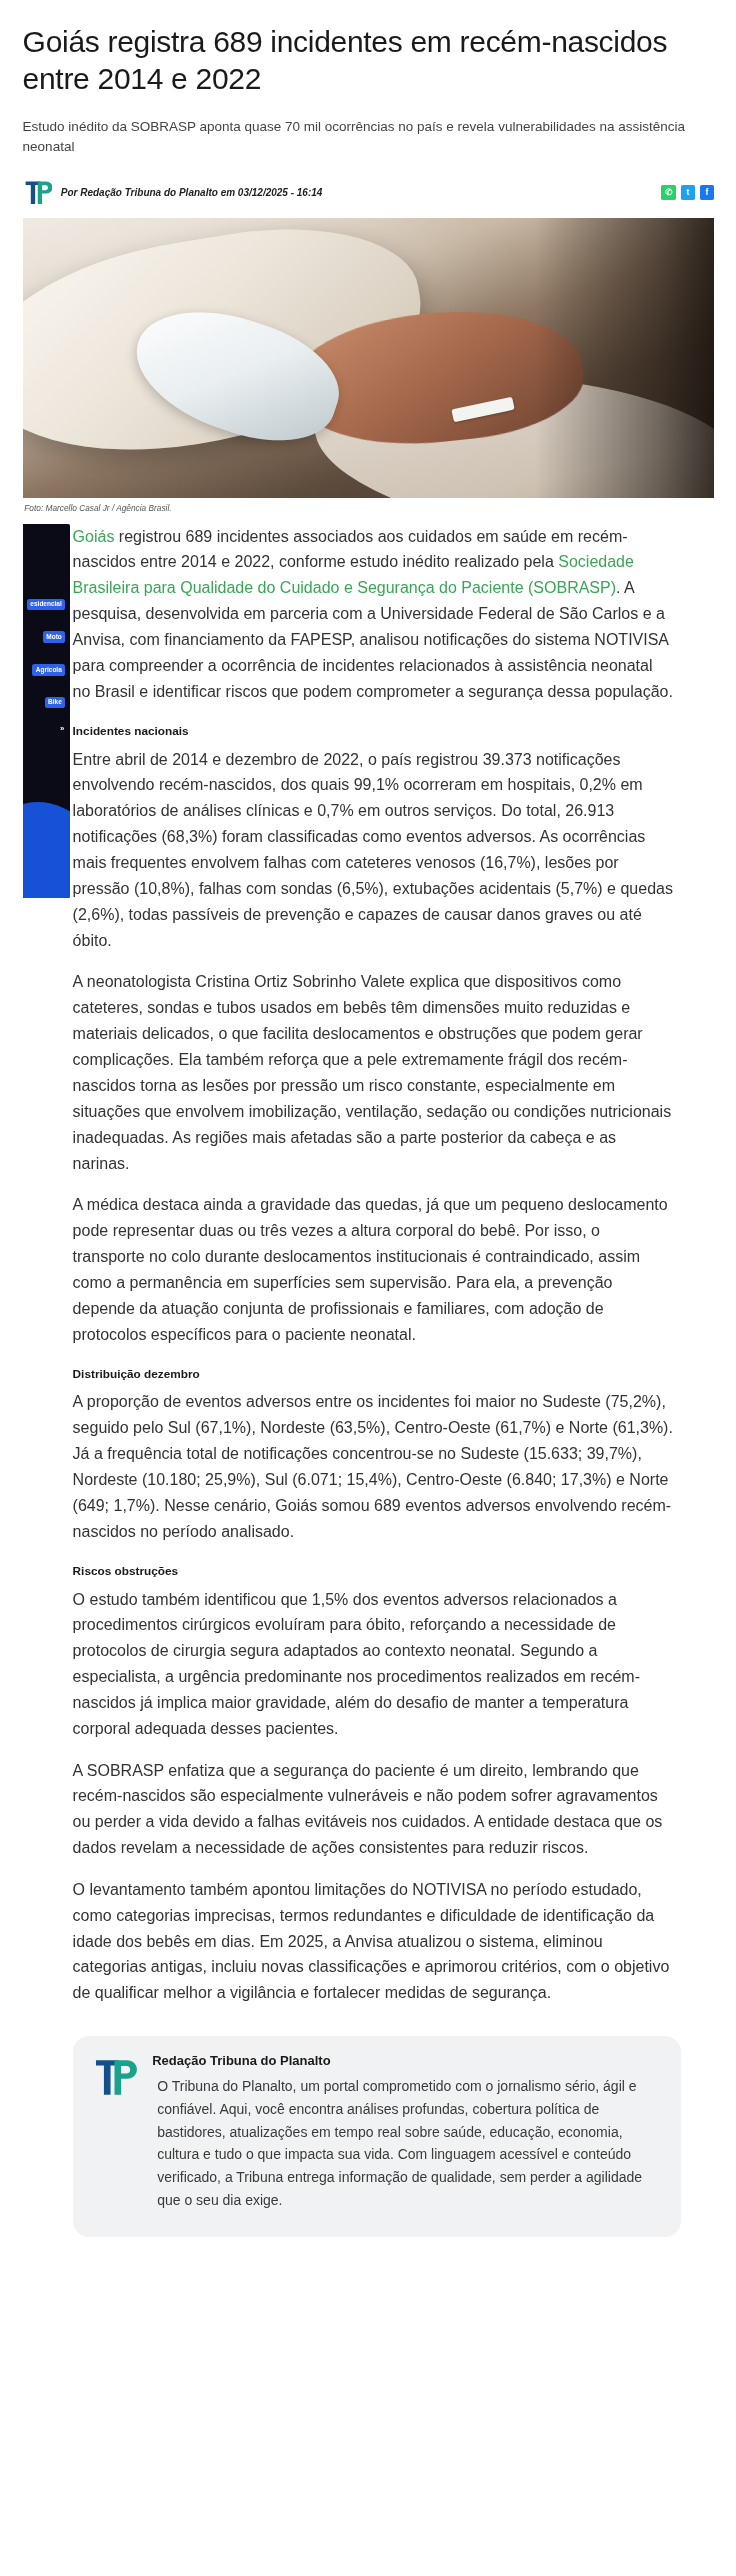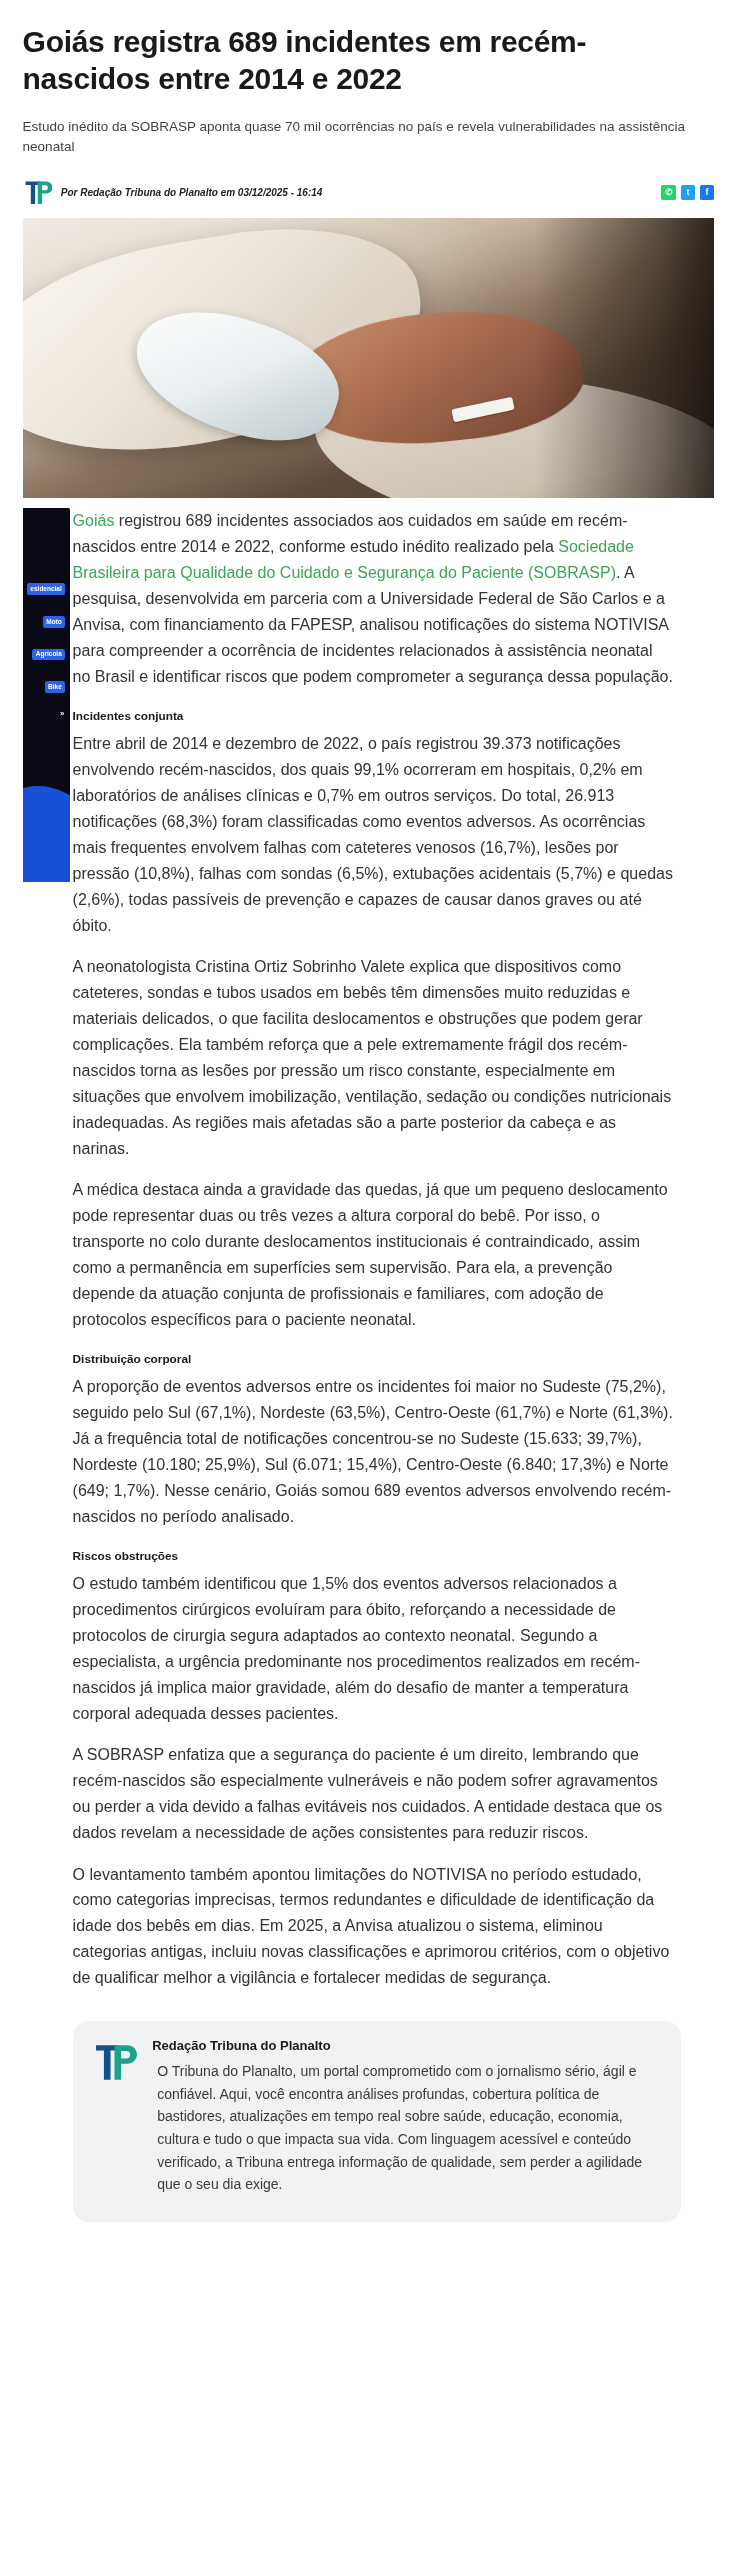--- a/index.html
+++ b/index.html
@@ -16,21 +16,21 @@
     background: #ffffff;
     position: relative;
     overflow: hidden;
   }
   .article {
     padding: 17.4px 22.6px 0 22.6px;
   }
   .headline {
     font-size: 30px;
     line-height: 1.22;
-    font-weight: bold;
+    font-weight: normal;
     color: #1a1a1a;
     margin: 7px 16px 0 0;
     letter-spacing: -0.3px;
   }
   .subhead {
     font-size: 13.5px;
     line-height: 1.5;
     color: #444444;
     margin: 19px 0 0 0;
     max-width: 669px;
@@ -301,20 +301,21 @@
     <figure class="hero-figure" style="margin:10.4px 0 0 0;">
       <div class="hero-img">
         <div class="hero-bg"></div>
         <div class="hero-sheet"></div>
         <div class="hero-sheet2"></div>
         <div class="hero-baby"></div>
         <div class="hero-hand"></div>
         <div class="hero-band"></div>
         <div class="hero-dark"></div>
       </div>
+      <figcaption class="photo-credit">Foto: Marcello Casal Jr / Agência Brasil.</figcaption>
     </figure>
 
     <div class="body-wrap">
 
       <aside class="left-rail">
         <div class="rail-blue-blob"></div>
         <div class="rail-spacer-1"></div>
         <div class="rail-item">
           <span class="pill">esidencial</span>
         </div>
@@ -330,29 +331,29 @@
         <div class="rail-item">
           <span class="pill">Bike</span>
         </div>
         <div class="rail-caret">»</div>
       </aside>
 
       <div class="content">
 
         <p class="first"><a class="green-link" href="#">Goiás</a><span> registrou 689 incidentes associados aos cuidados em saúde em recém-nascidos entre 2014 e 2022, conforme estudo inédito realizado pela </span><a class="green-link" href="#">Sociedade Brasileira para Qualidade do Cuidado e Segurança do Paciente (SOBRASP)</a><span>. A pesquisa, desenvolvida em parceria com a Universidade Federal de São Carlos e a Anvisa, com financiamento da FAPESP, analisou notificações do sistema NOTIVISA para compreender a ocorrência de incidentes relacionados à assistência neonatal no Brasil e identificar riscos que podem comprometer a segurança dessa população.</span></p>
 
-        <h3>Incidentes conjunta</h3>
+        <h3>Incidentes nacionais</h3>
 
         <p>Entre abril de 2014 e dezembro de 2022, o país registrou 39.373 notificações envolvendo recém-nascidos, dos quais 99,1% ocorreram em hospitais, 0,2% em laboratórios de análises clínicas e 0,7% em outros serviços. Do total, 26.913 notificações (68,3%) foram classificadas como eventos adversos. As ocorrências mais frequentes envolvem falhas com cateteres venosos (16,7%), lesões por pressão (10,8%), falhas com sondas (6,5%), extubações acidentais (5,7%) e quedas (2,6%), todas passíveis de prevenção e capazes de causar danos graves ou até óbito.</p>
 
         <p>A neonatologista Cristina Ortiz Sobrinho Valete explica que dispositivos como cateteres, sondas e tubos usados em bebês têm dimensões muito reduzidas e materiais delicados, o que facilita deslocamentos e obstruções que podem gerar complicações. Ela também reforça que a pele extremamente frágil dos recém-nascidos torna as lesões por pressão um risco constante, especialmente em situações que envolvem imobilização, ventilação, sedação ou condições nutricionais inadequadas. As regiões mais afetadas são a parte posterior da cabeça e as narinas.</p>
 
         <p>A médica destaca ainda a gravidade das quedas, já que um pequeno deslocamento pode representar duas ou três vezes a altura corporal do bebê. Por isso, o transporte no colo durante deslocamentos institucionais é contraindicado, assim como a permanência em superfícies sem supervisão. Para ela, a prevenção depende da atuação conjunta de profissionais e familiares, com adoção de protocolos específicos para o paciente neonatal.</p>
 
-        <h3>Distribuição corporal</h3>
+        <h3>Distribuição dezembro</h3>
 
         <p>A proporção de eventos adversos entre os incidentes foi maior no Sudeste (75,2%), seguido pelo Sul (67,1%), Nordeste (63,5%), Centro-Oeste (61,7%) e Norte (61,3%). Já a frequência total de notificações concentrou-se no Sudeste (15.633; 39,7%), Nordeste (10.180; 25,9%), Sul (6.071; 15,4%), Centro-Oeste (6.840; 17,3%) e Norte (649; 1,7%). Nesse cenário, Goiás somou 689 eventos adversos envolvendo recém-nascidos no período analisado.</p>
 
         <h3>Riscos obstruções</h3>
 
         <p>O estudo também identificou que 1,5% dos eventos adversos relacionados a procedimentos cirúrgicos evoluíram para óbito, reforçando a necessidade de protocolos de cirurgia segura adaptados ao contexto neonatal. Segundo a especialista, a urgência predominante nos procedimentos realizados em recém-nascidos já implica maior gravidade, além do desafio de manter a temperatura corporal adequada desses pacientes.</p>
 
         <p>A SOBRASP enfatiza que a segurança do paciente é um direito, lembrando que recém-nascidos são especialmente vulneráveis e não podem sofrer agravamentos ou perder a vida devido a falhas evitáveis nos cuidados. A entidade destaca que os dados revelam a necessidade de ações consistentes para reduzir riscos.</p>
 
         <p>O levantamento também apontou limitações do NOTIVISA no período estudado, como categorias imprecisas, termos redundantes e dificuldade de identificação da idade dos bebês em dias. Em 2025, a Anvisa atualizou o sistema, eliminou categorias antigas, incluiu novas classificações e aprimorou critérios, com o objetivo de qualificar melhor a vigilância e fortalecer medidas de segurança.</p>

